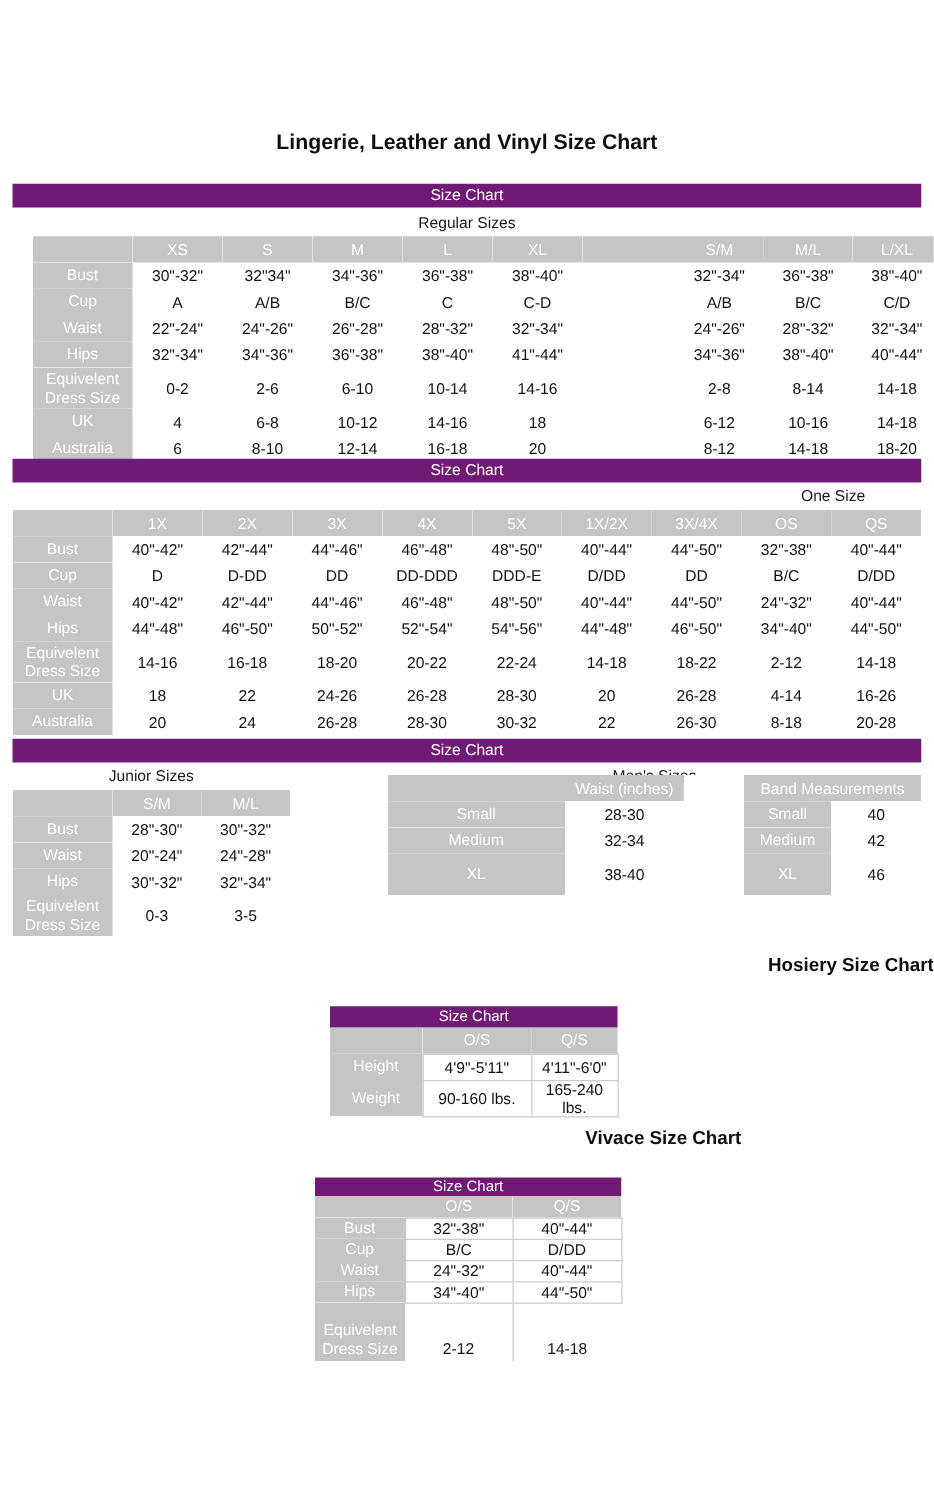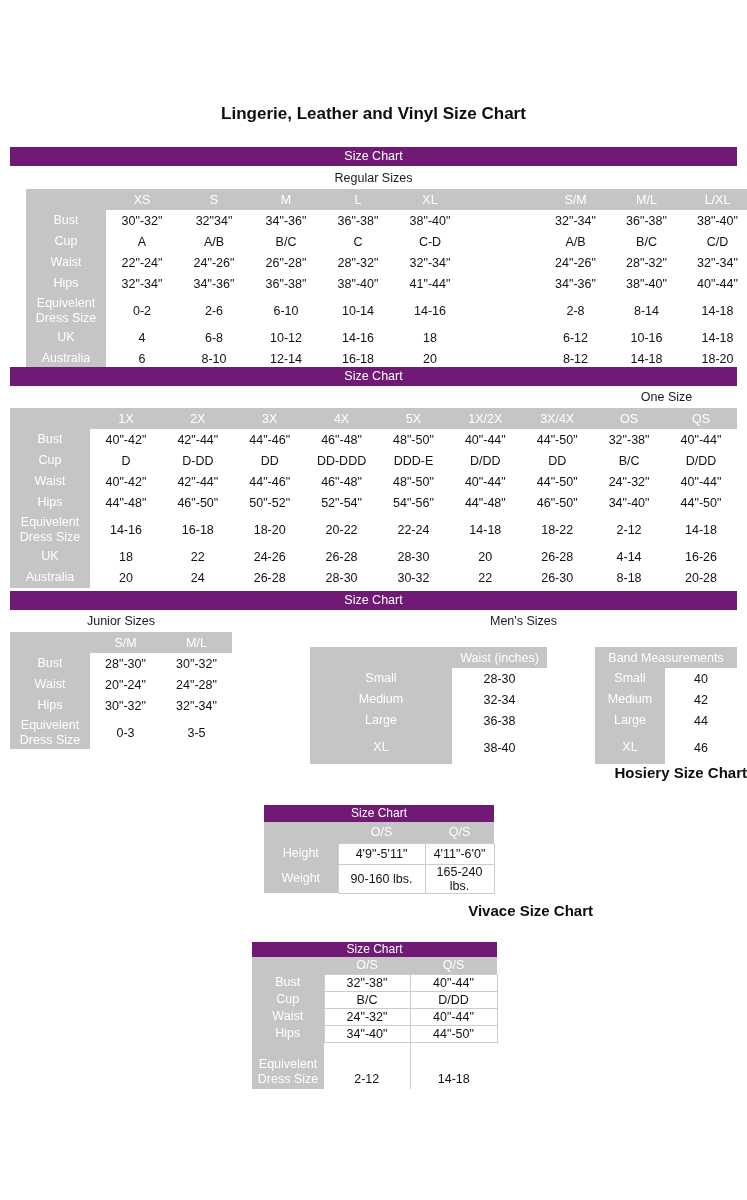--- a/index.html
+++ b/index.html
@@ -313,21 +313,21 @@
           <td class="c-val">30"-32"</td>
           <td class="c-val">32"-34"</td>
         </tr>
         <tr class="tall">
           <td class="c-lbl">Equivelent Dress Size</td>
           <td class="c-val">0-3</td>
           <td class="c-val">3-5</td>
         </tr>
       </tbody>
     </table>
-  <table class="szt abs" style="top:647px; left:310px; width:427px;">
+  <table class="szt abs" style="top:620px; left:310px; width:427px;">
     <colgroup>
       <col style="width:142px">
         <col style="width:95px">
         <col style="width:48px">
       <col style="width:70px">
         <col style="width:72px">
     </colgroup>
   <thead>
         <tr>
           <th colspan="1" class="h-hdr"></th>
@@ -344,27 +344,20 @@
           <td class="c-lbl">Small</td>
           <td class="c-val">40</td>
         </tr>
         <tr>
           <td class="c-lbl">Medium</td>
           <td class="c-val">32-34</td>
           <td class="c-gap"></td>
           <td class="c-lbl">Medium</td>
           <td class="c-val">42</td>
         </tr>
-        <tr>
-          <td class="c-lbl">Large</td>
-          <td class="c-val">36-38</td>
-          <td class="c-gap"></td>
-          <td class="c-lbl">Large</td>
-          <td class="c-val">44</td>
-        </tr>
         <tr class="tall">
           <td class="c-lbl">XL</td>
           <td class="c-val">38-40</td>
           <td class="c-gap"></td>
           <td class="c-lbl">XL</td>
           <td class="c-val">46</td>
         </tr>
       </tbody>
     </table>
 

